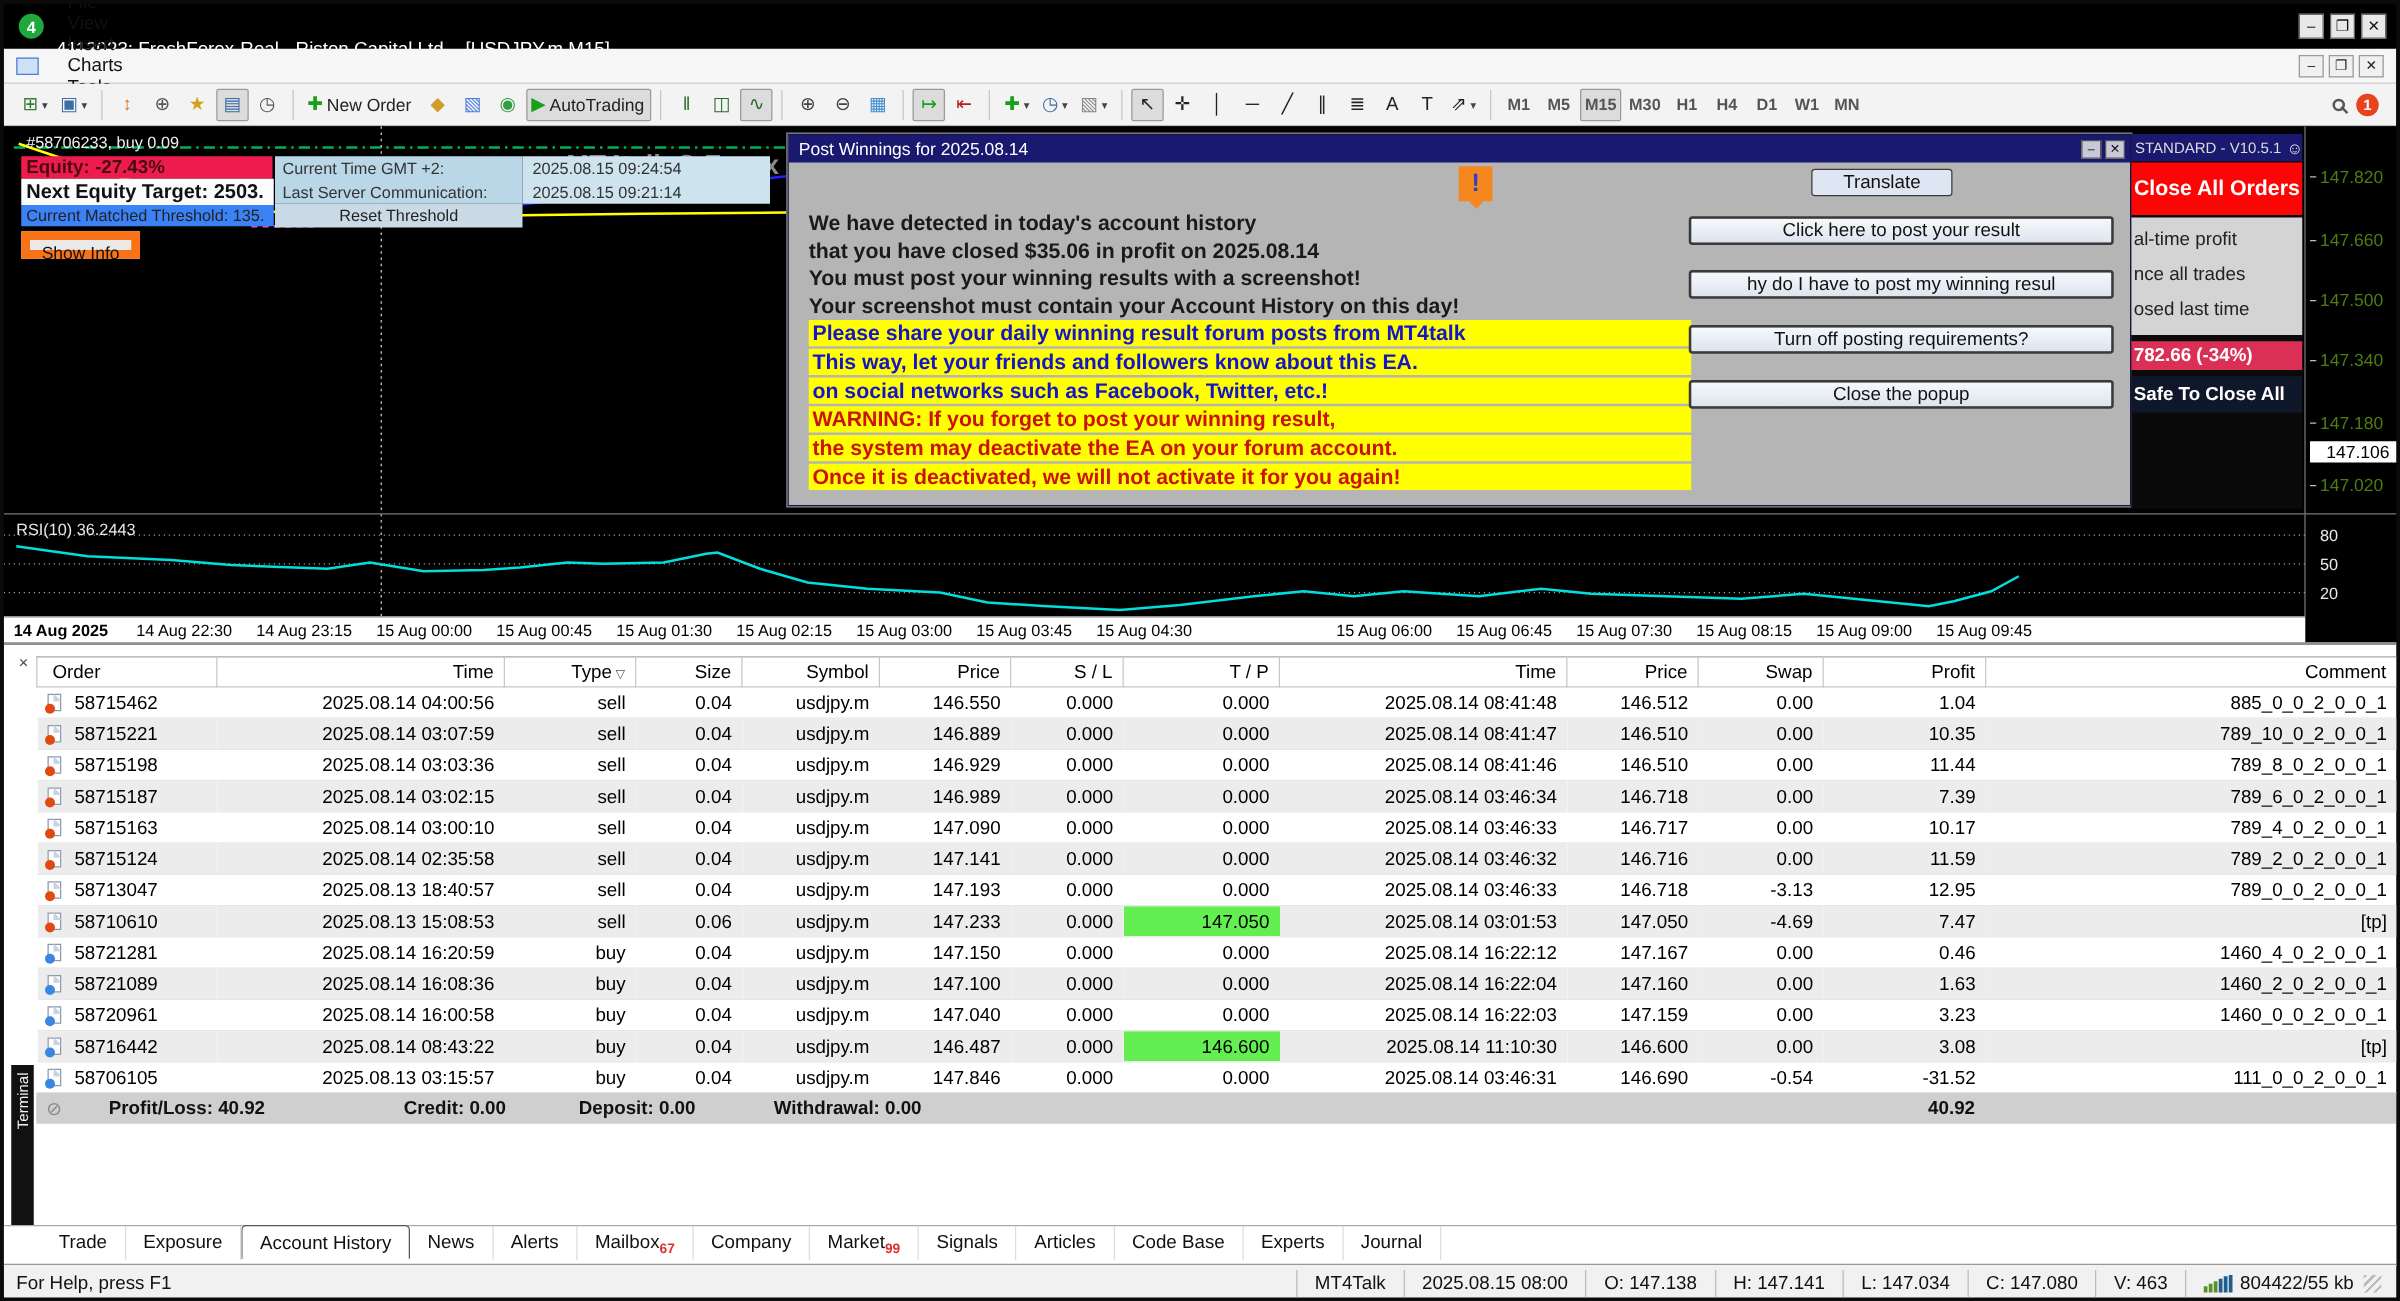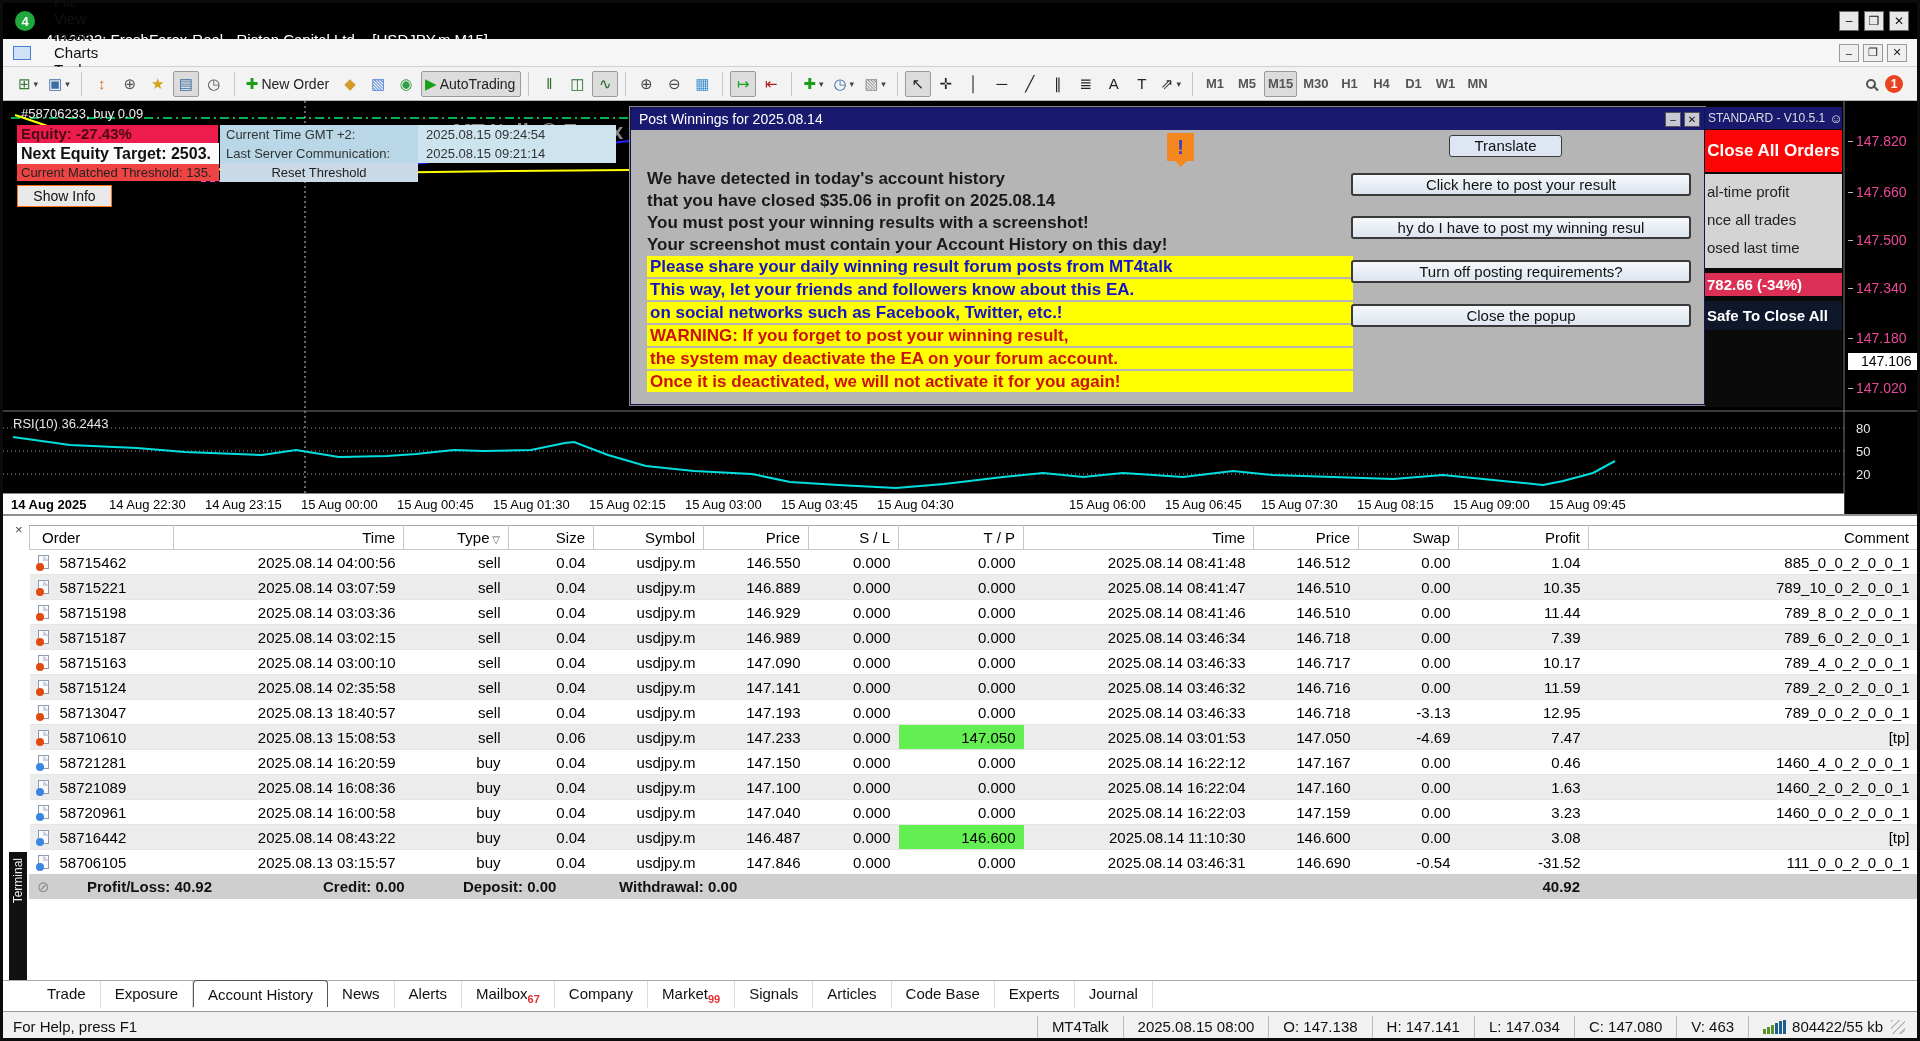--- a/index.html
+++ b/index.html
@@ -43,31 +43,31 @@
 
   
   .main{position:absolute;left:0;top:98px;width:1920px;height:413px;background:#000;}
   #chart-svg{position:absolute;left:0;top:0;}
   .order-label{position:absolute;left:18px;top:5px;color:#eee;font-size:13px;}
   .watermark{position:absolute;left:450px;top:18px;color:#8a8a8a;font-size:22px;font-weight:bold;}
   .equity-box{position:absolute;left:14px;top:24px;width:201px;height:18px;background:#ee1c4c;color:#4a0a14;
               font-size:15px;font-weight:bold;line-height:18px;padding-left:4px;}
   .target-box{position:absolute;left:14px;top:42px;width:202px;height:21px;background:#fbfbfb;color:#111;
               font-size:16px;font-weight:bold;line-height:21px;padding-left:4px;white-space:nowrap;overflow:hidden;}
-  .threshold-box{position:absolute;left:14px;top:63px;width:202px;height:17px;background:#ef4444;color:#222;
+  .threshold-box{position:absolute;left:14px;top:63px;width:202px;height:17px;background:#3b82f6;color:#222;
               font-size:13px;line-height:17px;padding-left:4px;white-space:nowrap;overflow:hidden;}
   .info-table{position:absolute;left:217px;top:24px;width:396px;}
   .info-row{display:flex;height:19px;}
   .info-label{width:198px;background:#b9d7e6;color:#333;font-size:13px;line-height:19px;padding-left:6px;}
   .info-value{width:198px;background:#cde3ee;color:#333;font-size:13px;line-height:19px;padding-left:8px;}
   .reset-btn{position:absolute;left:217px;top:62px;width:198px;height:19px;background:#c9dae6;color:#222;
              font-size:13px;text-align:center;line-height:19px;}
-  .showinfo-btn{position:absolute;left:14px;top:84px;width:95px;height:22px;background:#e9e9e9;border:1px solid #f97316;
+  .showinfo-btn{position:absolute;left:14px;top:84px;width:95px;height:22px;background:#e9e9e9;border:7px solid #f97316;
              color:#111;font-size:14px;text-align:center;line-height:20px;}
-  .price-label{position:absolute;left:1853px;color:#ec4899;font-size:14px;}
+  .price-label{position:absolute;left:1853px;color:#4d7c0f;font-size:14px;}
   .price-current{position:absolute;left:1845px;width:72px;background:#fff;color:#000;font-size:14px;height:17px;
                  line-height:17px;padding-left:13px;}
   .ptick{position:absolute;left:1845px;width:5px;height:1px;background:#bbb;}
   .rsi-label{position:absolute;left:10px;top:315px;color:#e8e8e8;font-size:13px;}
   .rsi-level{position:absolute;left:1853px;color:#e8e8e8;font-size:13px;}
   .time-axis{position:absolute;left:0;top:392px;width:1841px;height:21px;background:#fff;border-top:1px solid #888;}
   .tlab{position:absolute;top:3px;font-size:13px;color:#000;white-space:nowrap;}
   .tlab.bold{font-weight:bold;}
 
   

